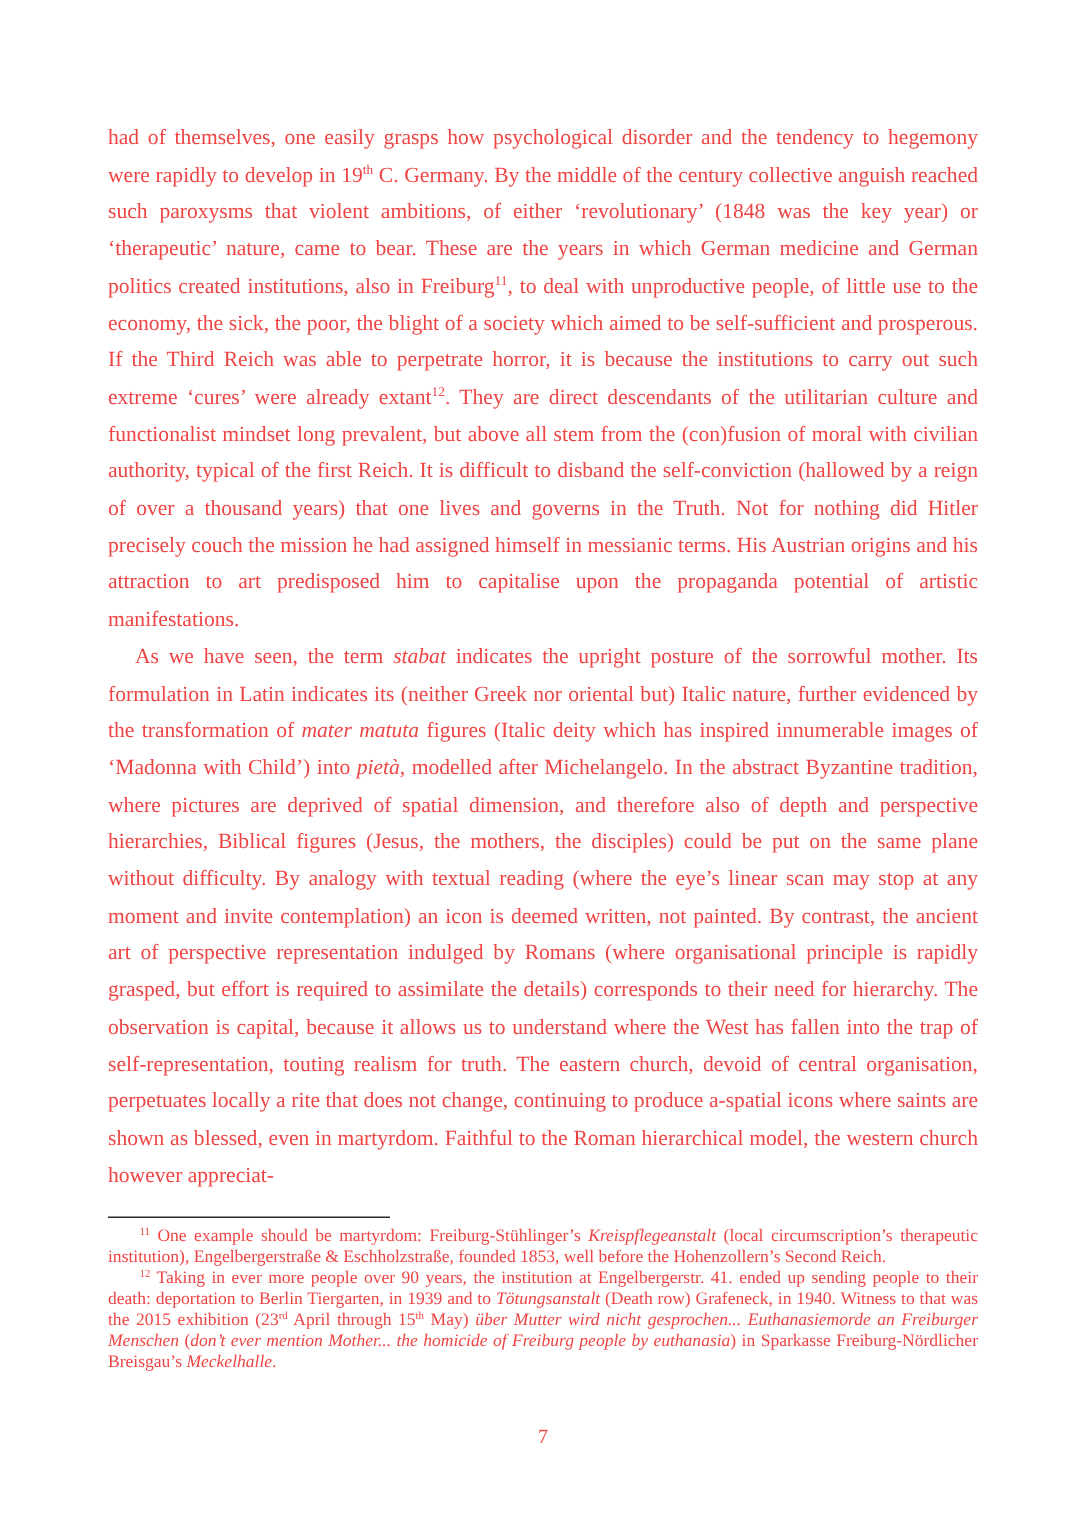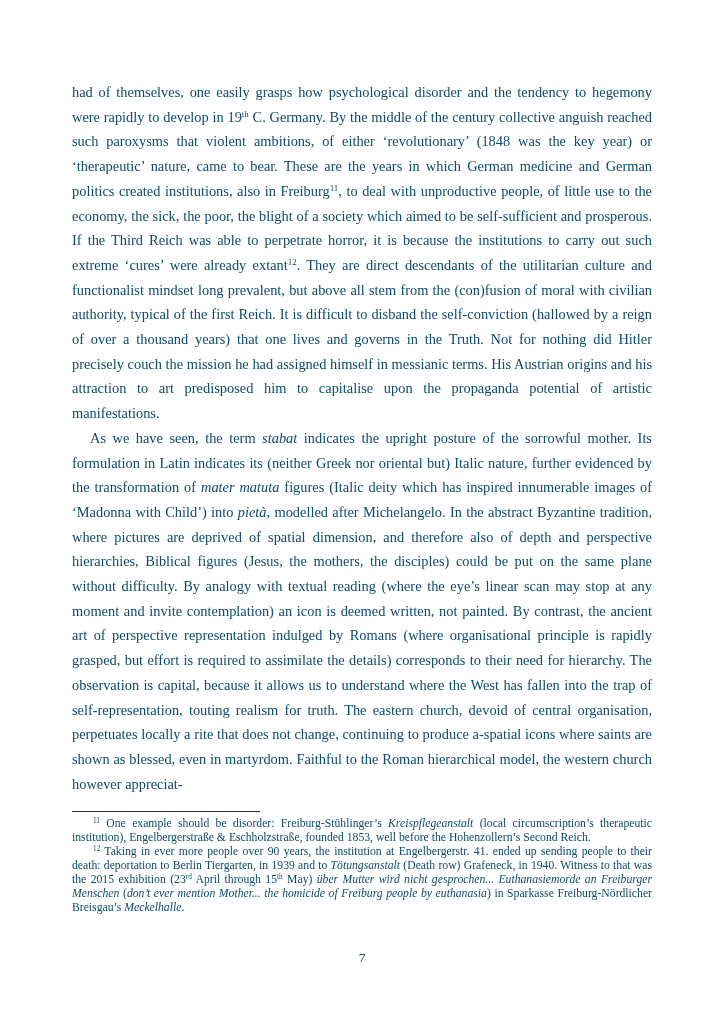--- a/index.html
+++ b/index.html
@@ -7,21 +7,21 @@
     padding: 0;
     background: #ffffff;
   }
   .page {
     position: relative;
     width: 724px;
     height: 1023px;
     background: #ffffff;
     overflow: hidden;
     font-family: "Liberation Serif", serif;
-    color: #0c4a6e;
+    color: #ef4444;
   }
   .content {
     position: absolute;
     left: 72px;
     top: 80px;
     width: 580px;
   }
   .para {
     margin: 0;
     font-size: 14.4px;
@@ -70,19 +70,19 @@
 <body>
 
 <div class="page">
   <div class="content">
     <p class="para"><span>had of themselves, one easily grasps how psychological disorder and the tendency to hegemony were rapidly to develop in 19</span><sup>th</sup><span> C. Germany. By the middle of the century collective anguish reached such paroxysms that violent ambitions, of either ‘revolutionary’ (1848 was the key year) or ‘therapeutic’ nature, came to bear. These are the years in which German medicine and German politics created institutions, also in Freiburg</span><sup>11</sup><span>, to deal with unproductive people, of little use to the economy, the sick, the poor, the blight of a society which aimed to be self-sufficient and prosperous. If the Third Reich was able to perpetrate horror, it is because the institutions to carry out such extreme ‘cures’ were already extant</span><sup>12</sup><span>. They are direct descendants of the utilitarian culture and functionalist mindset long prevalent, but above all stem from the (con)fusion of moral with civilian authority, typical of the first Reich. It is difficult to disband the self-conviction (hallowed by a reign of over a thousand years) that one lives and governs in the Truth. Not for nothing did Hitler precisely couch the mission he had assigned himself in messianic terms. His Austrian origins and his attraction to art predisposed him to capitalise upon the propaganda potential of artistic manifestations.</span></p>
     <p class="para indent"><span>As we have seen, the term </span><i>stabat</i><span> indicates the upright posture of the sorrowful mother. Its formulation in Latin indicates its (neither Greek nor oriental but) Italic nature, further evidenced by the transformation of </span><i>mater matuta</i><span> figures (Italic deity which has inspired innumerable images of ‘Madonna with Child’) into </span><i>pietà</i><span>, modelled after Michelangelo. In the abstract Byzantine tradition, where pictures are deprived of spatial dimension, and therefore also of depth and perspective hierarchies, Biblical figures (Jesus, the mothers, the disciples) could be put on the same plane without difficulty. By analogy with textual reading (where the eye’s linear scan may stop at any moment and invite contemplation) an icon is deemed written, not painted. By contrast, the ancient art of perspective representation indulged by Romans (where organisational principle is rapidly grasped, but effort is required to assimilate the details) corresponds to their need for hierarchy. The observation is capital, because it allows us to understand where the West has fallen into the trap of self-representation, touting realism for truth. The eastern church, devoid of central organisation, perpetuates locally a rite that does not change, continuing to produce a-spatial icons where saints are shown as blessed, even in martyrdom. Faithful to the Roman hierarchical model, the western church however appreciat-</span></p>
 
     <div class="fn-sep"></div>
 
     <div class="footnotes">
-      <p class="fn"><sup>11</sup><span> One example should be disorder: Freiburg-Stühlinger’s </span><i>Kreispflegeanstalt</i><span> (local circumscription’s therapeutic institution), Engelbergerstraße &amp; Eschholzstraße, founded 1853, well before the Hohenzollern’s Second Reich.</span></p>
+      <p class="fn"><sup>11</sup><span> One example should be martyrdom: Freiburg-Stühlinger’s </span><i>Kreispflegeanstalt</i><span> (local circumscription’s therapeutic institution), Engelbergerstraße &amp; Eschholzstraße, founded 1853, well before the Hohenzollern’s Second Reich.</span></p>
       <p class="fn"><sup>12</sup><span> Taking in ever more people over 90 years, the institution at Engelbergerstr. 41. ended up sending people to their death: deportation to Berlin Tiergarten, in 1939 and to </span><i>Tötungsanstalt</i><span> (Death row) Grafeneck, in 1940. Witness to that was the 2015 exhibition (23</span><sup>rd</sup><span> April through 15</span><sup>th</sup><span> May) </span><i>über Mutter wird nicht gesprochen... Euthanasiemorde an Freiburger Menschen</i><span> (</span><i>don’t ever mention Mother... the homicide of Freiburg people by euthanasia</i><span>) in Sparkasse Freiburg-Nördlicher Breisgau’s </span><i>Meckelhalle</i><span>.</span></p>
     </div>
   </div>
 
   <div class="page-number">7</div>
 </div>
 
 </body></html>

